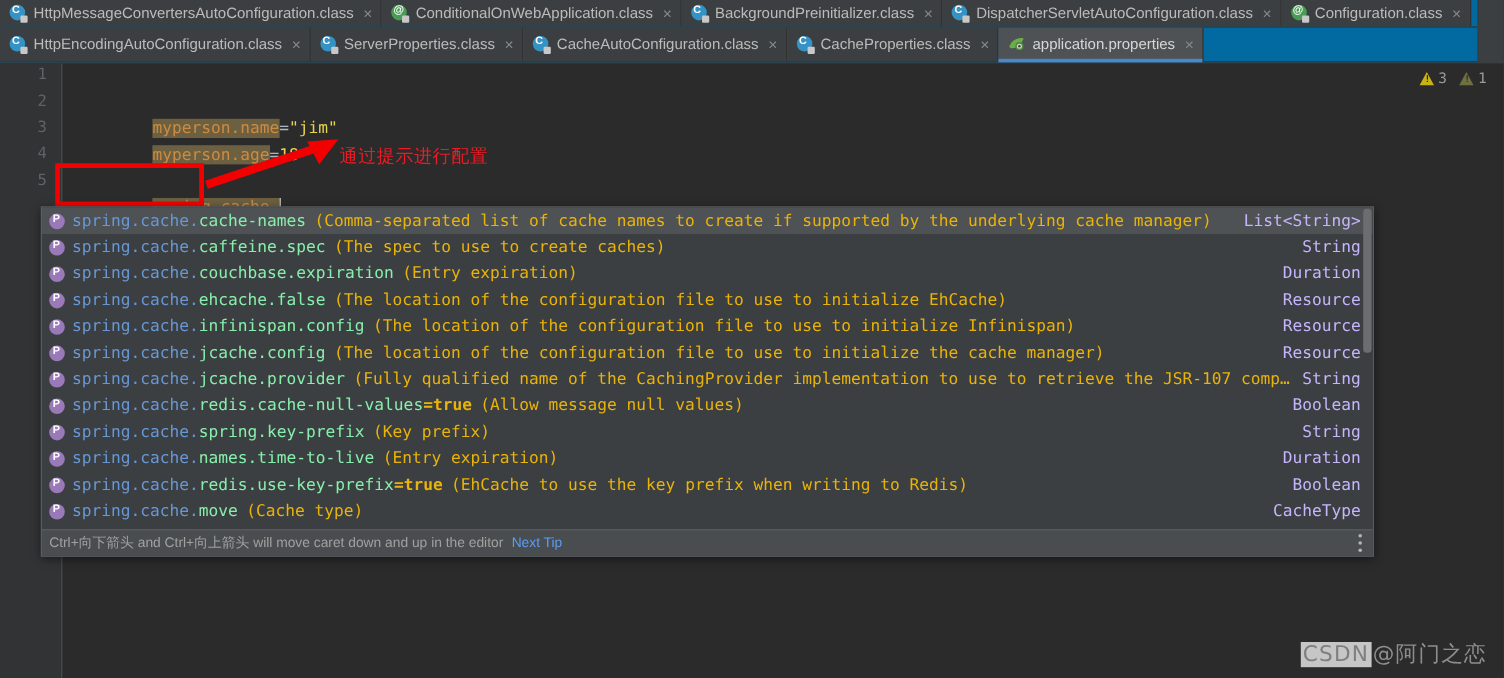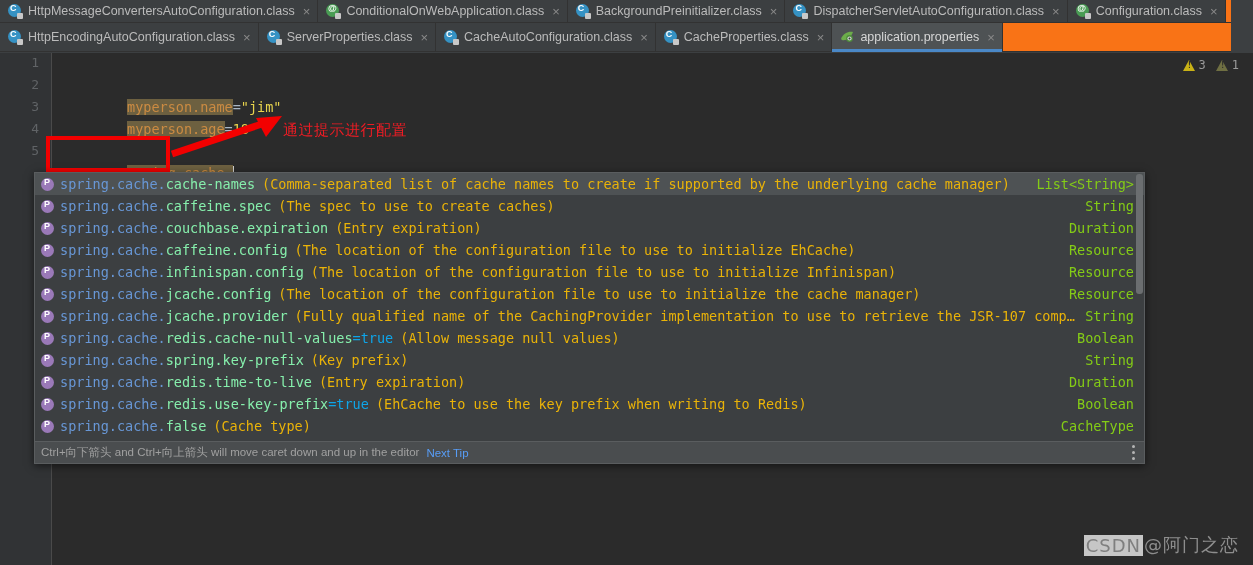--- a/index.html
+++ b/index.html
@@ -17,21 +17,21 @@
     width: 1253px;
     height: 565px;
     background: #3c3f41;
   }
 
   
   .tabbar {
     position: absolute;
     left: 0; top: 0;
     width: 1231px;
-    background: #f97316;
+    background: #0369a1;
     text-align: center;
   }
   .tabrow {
     display: flex;
     height: 23px;
     align-items: stretch;
     border-bottom: 1px solid #323232;
   }
   .tabrow.row2 { height: 29px; }
 
@@ -253,26 +253,26 @@
     margin-right: 6px;
   }
   .cp-ico::after {
     content: "P";
     position: absolute; left: 3px; top: -1px;
     font-size: 9px; font-weight: bold; color: #ffffff;
     font-family: "Liberation Sans", sans-serif;
   }
   .c-pref { color: #6897d6; }
   .c-name { color: #86efac; }
-  .c-eqv  { color: #0ea5e9; }
+  .c-eqv  { color: #eab308; font-weight: bold; }
   .c-desc { color: #eab308; margin-left: 7px; }
   .c-type {
     position: absolute;
     right: 10px;
-    color: #84cc16;
+    color: #c4b5fd;
     font-family: "DejaVu Sans Mono", monospace;
     font-size: 13.5px;
   }
   .crow.partial { opacity: .55; }
 
   .cscroll {
     position: absolute;
     right: 1px; top: 1px;
     width: 7px; height: 266px;
     background: transparent;
@@ -479,21 +479,21 @@
         <span class="c-pref">spring.cache.</span>
           <span class="c-name">couchbase.expiration</span>
           <span class="c-eqv"></span>
         <span class="c-desc">(Entry expiration)</span>
         <span class="c-type">Duration</span>
       </div>
 
       <div class="crow" style="position:absolute;left:0;top:66px;width:1109px;">
         <span class="cp-ico"></span>
         <span class="c-pref">spring.cache.</span>
-          <span class="c-name">caffeine.config</span>
+          <span class="c-name">ehcache.false</span>
           <span class="c-eqv"></span>
         <span class="c-desc">(The location of the configuration file to use to initialize EhCache)</span>
         <span class="c-type">Resource</span>
       </div>
 
       <div class="crow" style="position:absolute;left:0;top:88px;width:1109px;">
         <span class="cp-ico"></span>
         <span class="c-pref">spring.cache.</span>
           <span class="c-name">infinispan.config</span>
           <span class="c-eqv"></span>
@@ -533,39 +533,39 @@
         <span class="c-pref">spring.cache.</span>
           <span class="c-name">spring.key-prefix</span>
           <span class="c-eqv"></span>
         <span class="c-desc">(Key prefix)</span>
         <span class="c-type">String</span>
       </div>
 
       <div class="crow" style="position:absolute;left:0;top:198px;width:1109px;">
         <span class="cp-ico"></span>
         <span class="c-pref">spring.cache.</span>
-          <span class="c-name">redis.time-to-live</span>
+          <span class="c-name">names.time-to-live</span>
           <span class="c-eqv"></span>
         <span class="c-desc">(Entry expiration)</span>
         <span class="c-type">Duration</span>
       </div>
 
       <div class="crow" style="position:absolute;left:0;top:220px;width:1109px;">
         <span class="cp-ico"></span>
         <span class="c-pref">spring.cache.</span>
           <span class="c-name">redis.use-key-prefix</span>
           <span class="c-eqv">=true</span>
         <span class="c-desc">(EhCache to use the key prefix when writing to Redis)</span>
         <span class="c-type">Boolean</span>
       </div>
 
       <div class="crow" style="position:absolute;left:0;top:242px;width:1109px;">
         <span class="cp-ico"></span>
         <span class="c-pref">spring.cache.</span>
-          <span class="c-name">false</span>
+          <span class="c-name">move</span>
           <span class="c-eqv"></span>
         <span class="c-desc">(Cache type)</span>
         <span class="c-type">CacheType</span>
       </div>
 
       <div class="crow partial" style="position:absolute;left:0;top:264px;width:1109px;">
 
         <span class="c-pref">spring.jms.cache.</span>
           <span class="c-name">consumers</span>
           <span class="c-eqv">=false</span>

